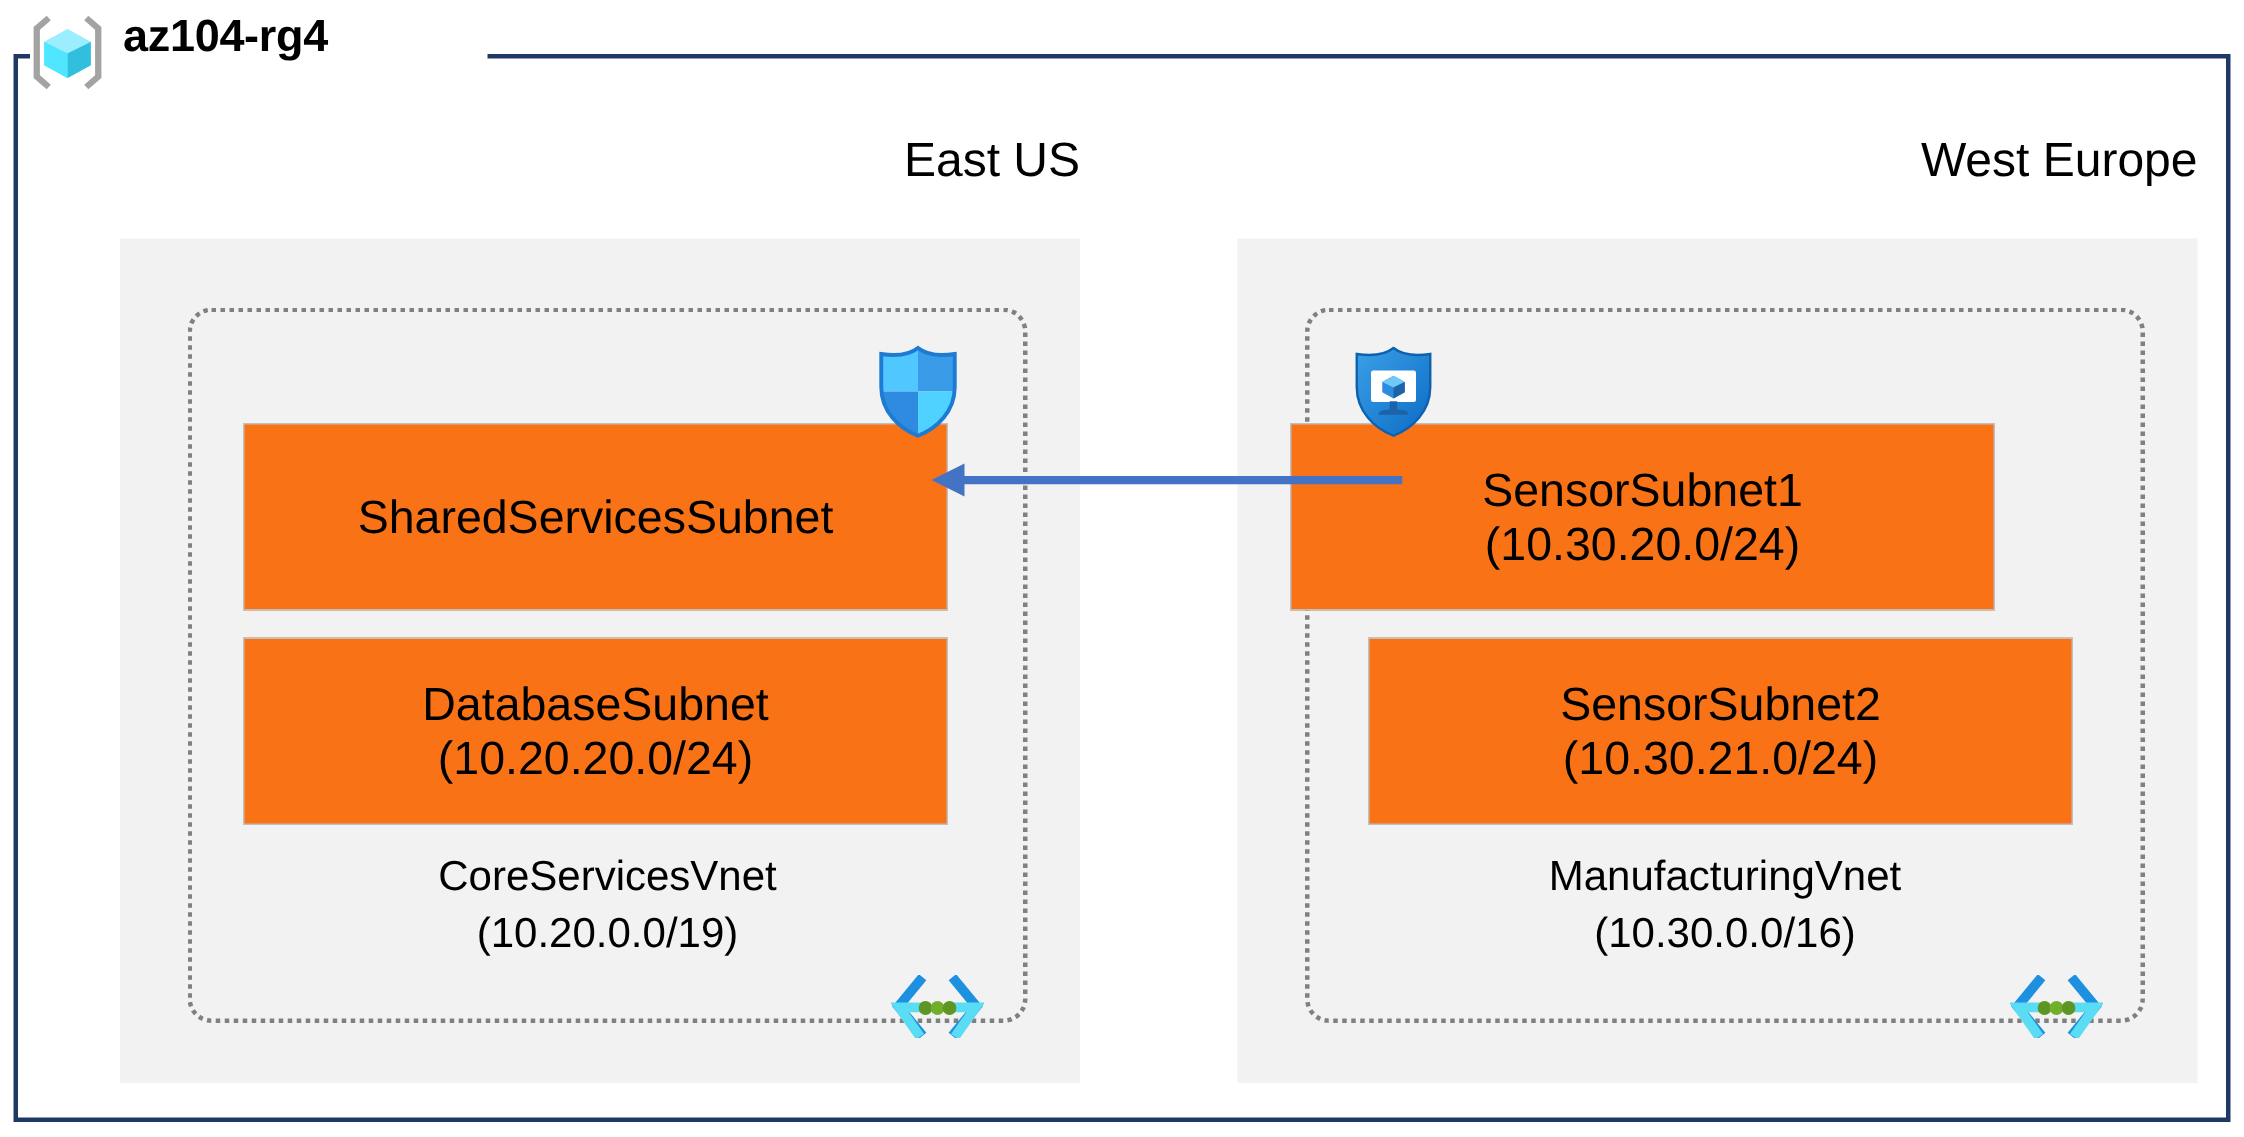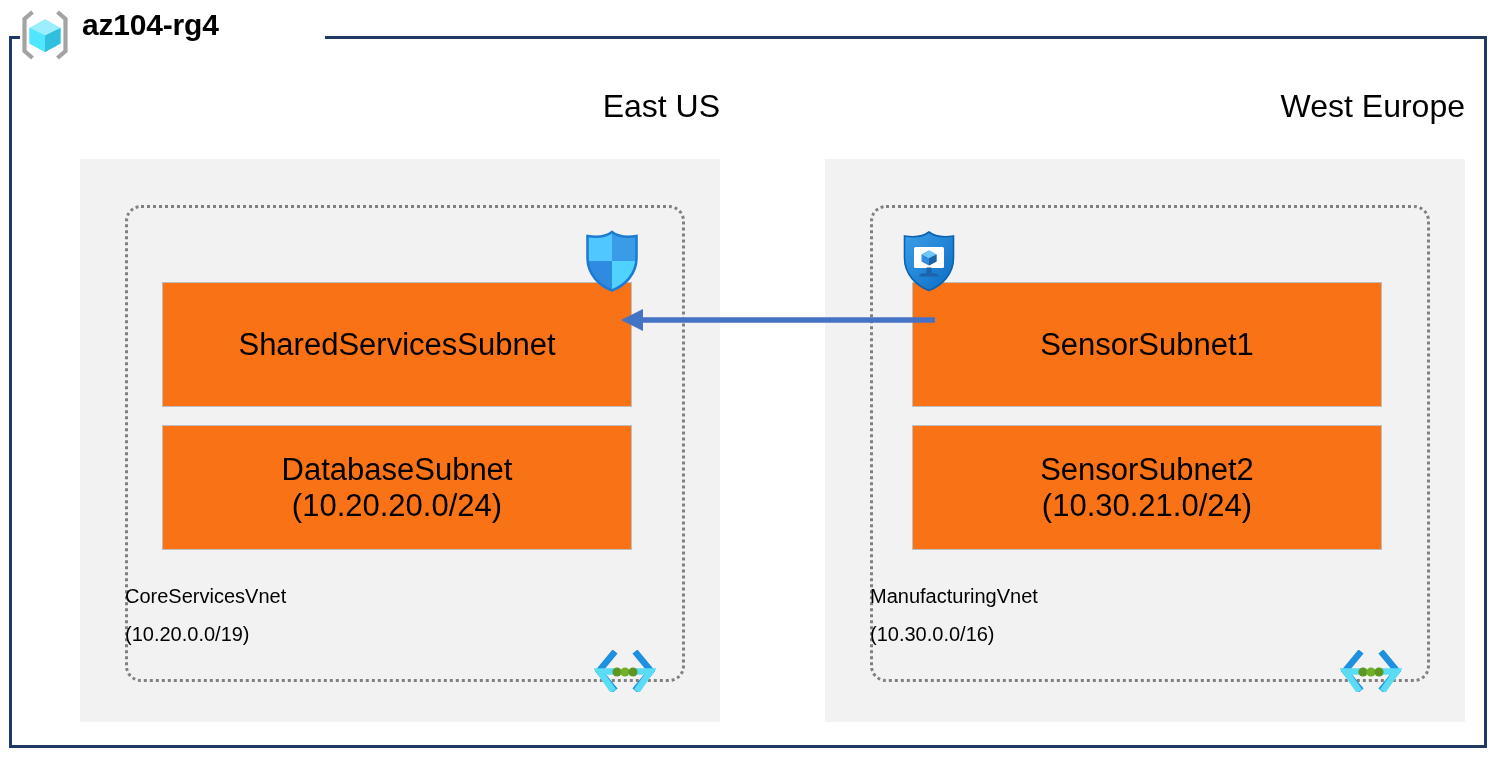--- a/index.html
+++ b/index.html
@@ -95,26 +95,25 @@
     border: 3px dotted #808080;
     border-radius: 16px;
     background: transparent;
   }
   #vnet-core  { left: 125px; }
   #vnet-manu  { left: 870px; }
 
   .vnet-caption {
     position: absolute;
     width: 560px;
-    text-align: left;
-    font-size: 20px;
+    text-align: center;
+    font-size: 28px;
     line-height: 38px;
     color: #000000;
     white-space: nowrap;
-    margin-top: 12px;
   }
   #caption-core { left: 125px; top: 565px; }
   #caption-manu { left: 870px; top: 565px; }
 
   
   .subnet {
     position: absolute;
     width: 470px;
     height: 125px;
     box-sizing: border-box;
@@ -133,21 +132,21 @@
     white-space: nowrap;
   }
   .subnet-cidr {
     font-size: 31px;
     line-height: 36px;
     color: #000000;
     white-space: nowrap;
   }
   #subnet-shared   { left: 162px; top: 259px; }
   #subnet-database { left: 162px; top: 402px; }
-  #subnet-sensor1  { left: 912px; top: 259px; }
+  #subnet-sensor1  { left: 860px; top: 259px; }
   #subnet-sensor2  { left: 912px; top: 402px; }
 
   
   .badge-icon {
     position: absolute;
     width: 66px;
     height: 66px;
     z-index: 5;
   }
   #nsg-icon { left: 579px; top: 228px; }
@@ -236,20 +235,21 @@
   <circle cx="39" cy="22" r="4.6" fill="#5E9624"></circle>
 </svg>
 
 <div class="region" id="region-west"></div>
 <div class="region-label" id="label-west">West Europe</div>
 
 <div class="vnet" id="vnet-manu"></div>
 
 <div class="subnet" id="subnet-sensor1">
   <div class="subnet-name">SensorSubnet1</div>
+  <div class="subnet-cidr">(10.30.20.0/24)</div>
 </div>
 
 <div class="subnet" id="subnet-sensor2">
   <div class="subnet-name">SensorSubnet2</div>
   <div class="subnet-cidr">(10.30.21.0/24)</div>
 </div>
 
 <div class="vnet-caption" id="caption-manu">
   <div>ManufacturingVnet</div>
   <div>(10.30.0.0/16)</div>

